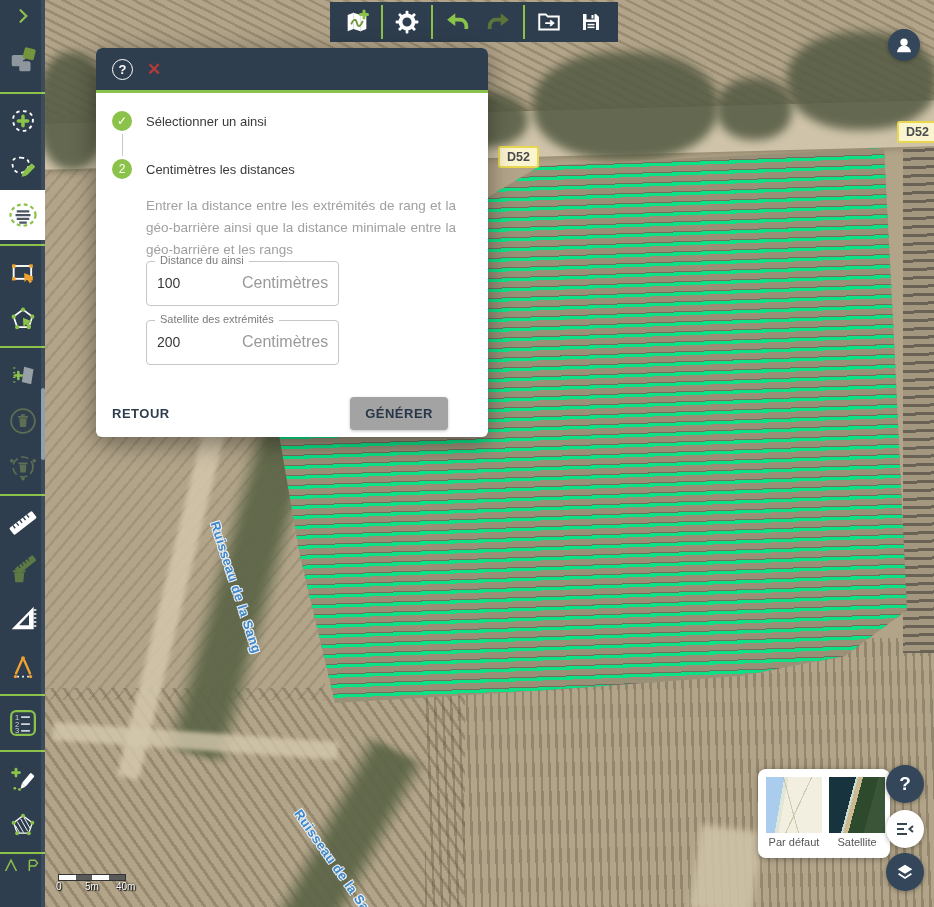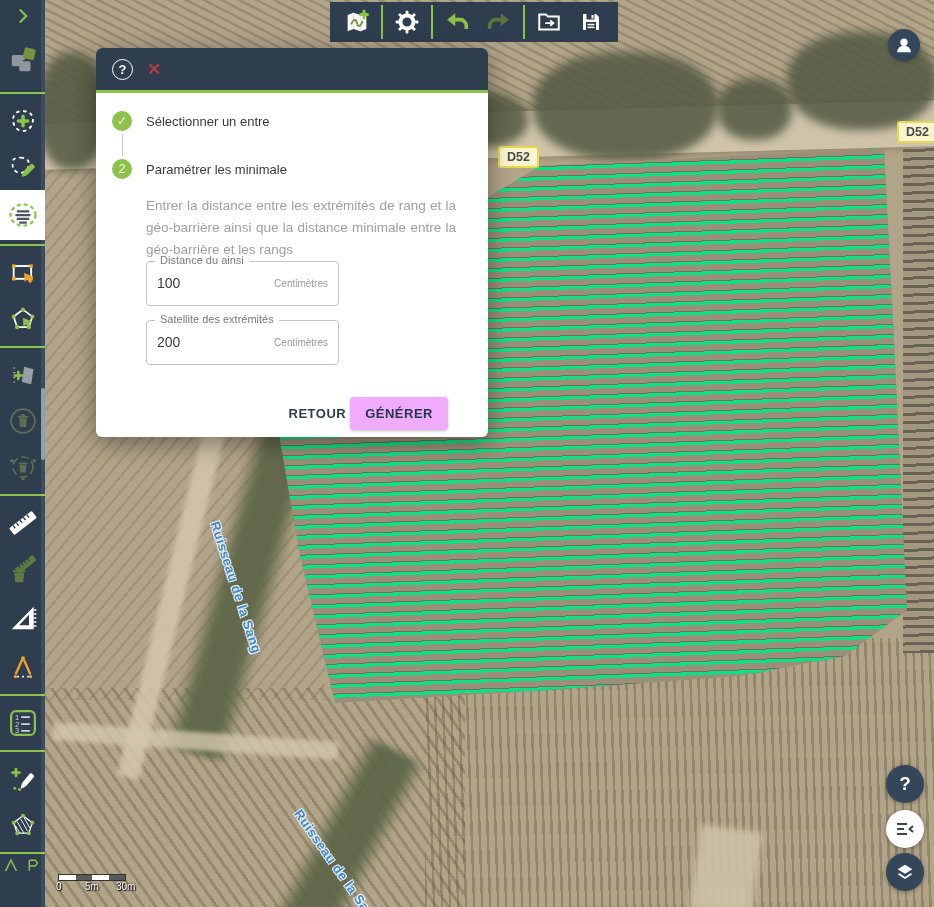--- a/index.html
+++ b/index.html
@@ -114,25 +114,25 @@
   .step-circle { width:20px; height:20px; border-radius:50%; background:#8bc34a; color:#fff; font-size:12px;
     display:flex; align-items:center; justify-content:center; flex:none; }
   .step-label { font-size:13px; color:#3a3a3a; }
   .step-connector { height:22px; border-left:1.6px solid #c9c9c9; margin:3px 0 3px 9.5px; }
   .modal-desc { margin:16px 16px 0 34px; font-size:13.5px; line-height:1.62; color:#a0a0a0; text-align:justify; }
   .fieldgroup { position:relative; margin:0 0 14px 34px; width:193px; height:45px;
     border:1px solid #c6c6c6; border-radius:4px; display:flex; align-items:center; padding:0 10px; }
   .fieldgroup:first-of-type { margin-top:22px; }
   .field-legend { position:absolute; top:-8px; left:8px; background:#fff; padding:0 5px; font-size:11px; color:#7a7a7a; }
   .field-input { border:none; outline:none; width:85px; font-size:14px; color:#3a3a3a; font-family:inherit; }
-  .field-unit { margin-left:auto; font-size:10px; color:#9a9a9a; }
-  .modal-actions { display:flex; justify-content:flex-end; align-items:center; gap:4px; padding:18px 24px 0 0; }
+  .field-unit { margin-left:auto; font-size:16px; color:#9a9a9a; }
+  .modal-actions { display:flex; justify-content:space-between; align-items:center; gap:4px; padding:18px 24px 0 0; }
   .btn-text { background:transparent; border:none; color:#2f3e4e; font-size:13px; font-weight:bold;
     letter-spacing:.5px; cursor:pointer; font-family:inherit; }
-  .btn-green { background:#f0abfc; border:none; color:#273648; font-size:13px; font-weight:bold;
+  .btn-green { background:#a3a3a3; border:none; color:#273648; font-size:13px; font-weight:bold;
     letter-spacing:.5px; padding:9px 15px; border-radius:4px; cursor:pointer; font-family:inherit;
     box-shadow:0 1px 3px rgba(0,0,0,.25); }
 </style>
 </head>
 <body>
 
 <div id="map">
   <div class="layer tex-top"></div>
   <div class="layer tex-left"></div>
   <div class="layer tex-botleft"></div>
@@ -159,24 +159,34 @@
   <div class="scalebar">
     <div class="bar">
       <div class="seg seg-w"></div>
         <div class="seg seg-d"></div>
       <div class="seg seg-w"></div>
         <div class="seg seg-d"></div>
     </div>
     <div class="ticks">
       <span class="tick0">0</span>
       <span class="tick1">5m</span>
-      <span class="tick2">30m</span>
-    </div>
-  </div>
-
+      <span class="tick2">40m</span>
+    </div>
+  </div>
+
+  <div class="basemap-card">
+    <div class="bm-opt">
+      <div class="bm-thumb thumb-default"></div>
+      <div class="bm-label">Par défaut</div>
+    </div>
+    <div class="bm-opt">
+      <div class="bm-thumb thumb-satellite"></div>
+      <div class="bm-label">Satellite</div>
+    </div>
+  </div>
 
   <button class="roundbtn btn-navy help-btn">?</button>
   <button class="roundbtn btn-white legend-btn">
     <svg width="24" height="24" viewBox="0 0 24 24">
       <path d="M4 7h10M4 12h7M4 17h10" stroke="#37474f" stroke-width="2" fill="none"></path>
       <path d="M20 9l-3.5 3L20 15" stroke="#37474f" stroke-width="2" fill="none"></path>
     </svg>
   </button>
   <button class="roundbtn btn-navy layers-btn">
     <svg width="22" height="22" viewBox="0 0 24 24">
@@ -415,26 +425,26 @@
 
 <div id="modal">
   <div class="modal-header">
     <button class="modal-help">?</button>
     <button class="modal-close">✕</button>
   </div>
   <div class="modal-accent"></div>
   <div class="modal-body">
     <div class="step">
       <span class="step-circle">✓</span>
-      <span class="step-label">Sélectionner un entre</span>
+      <span class="step-label">Sélectionner un ainsi</span>
     </div>
     <div class="step-connector"></div>
     <div class="step">
       <span class="step-circle">2</span>
-      <span class="step-label">Paramétrer les minimale</span>
+      <span class="step-label">Centimètres les distances</span>
     </div>
     <p class="modal-desc">Entrer la distance entre les extrémités de rang et la géo-barrière ainsi que la distance minimale entre la géo-barrière et les rangs</p>
 
     <div class="fieldgroup">
       <span class="field-legend">Distance du ainsi</span>
       <input class="field-input" type="text" value="100" style="">
       <span class="field-unit">Centimètres</span>
     </div>
     <div class="fieldgroup">
       <span class="field-legend">Satellite des extrémités</span>

